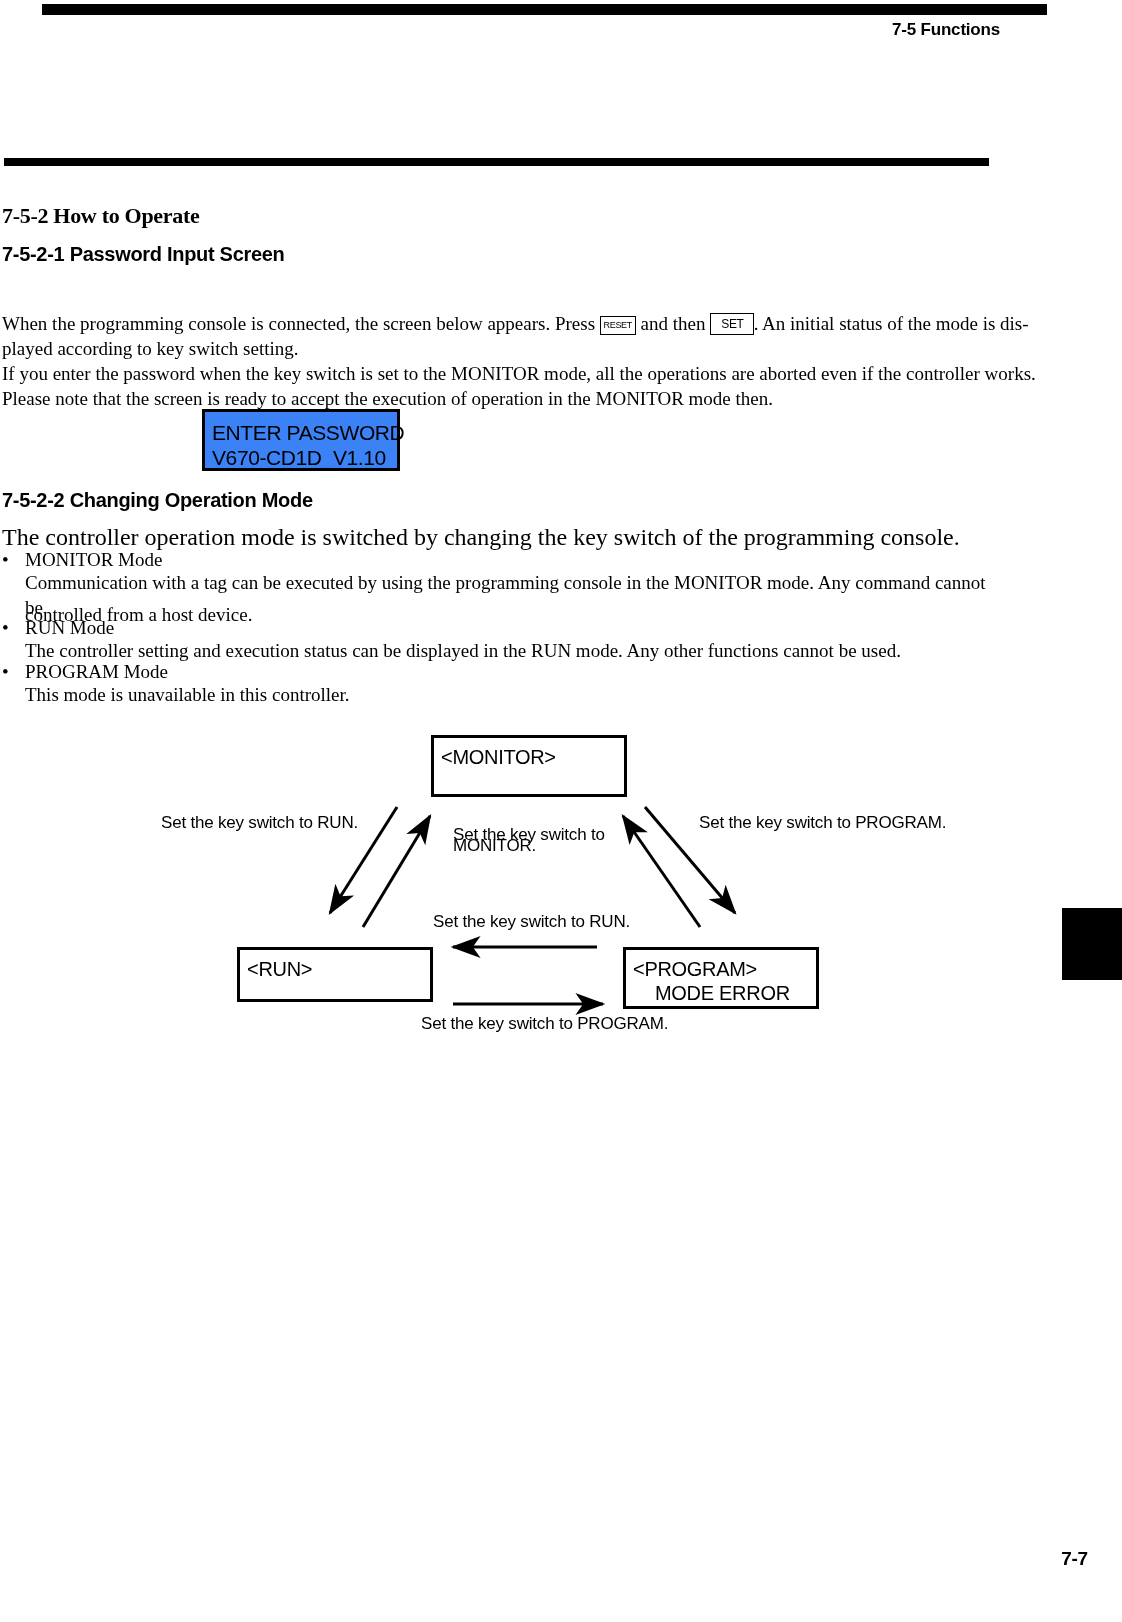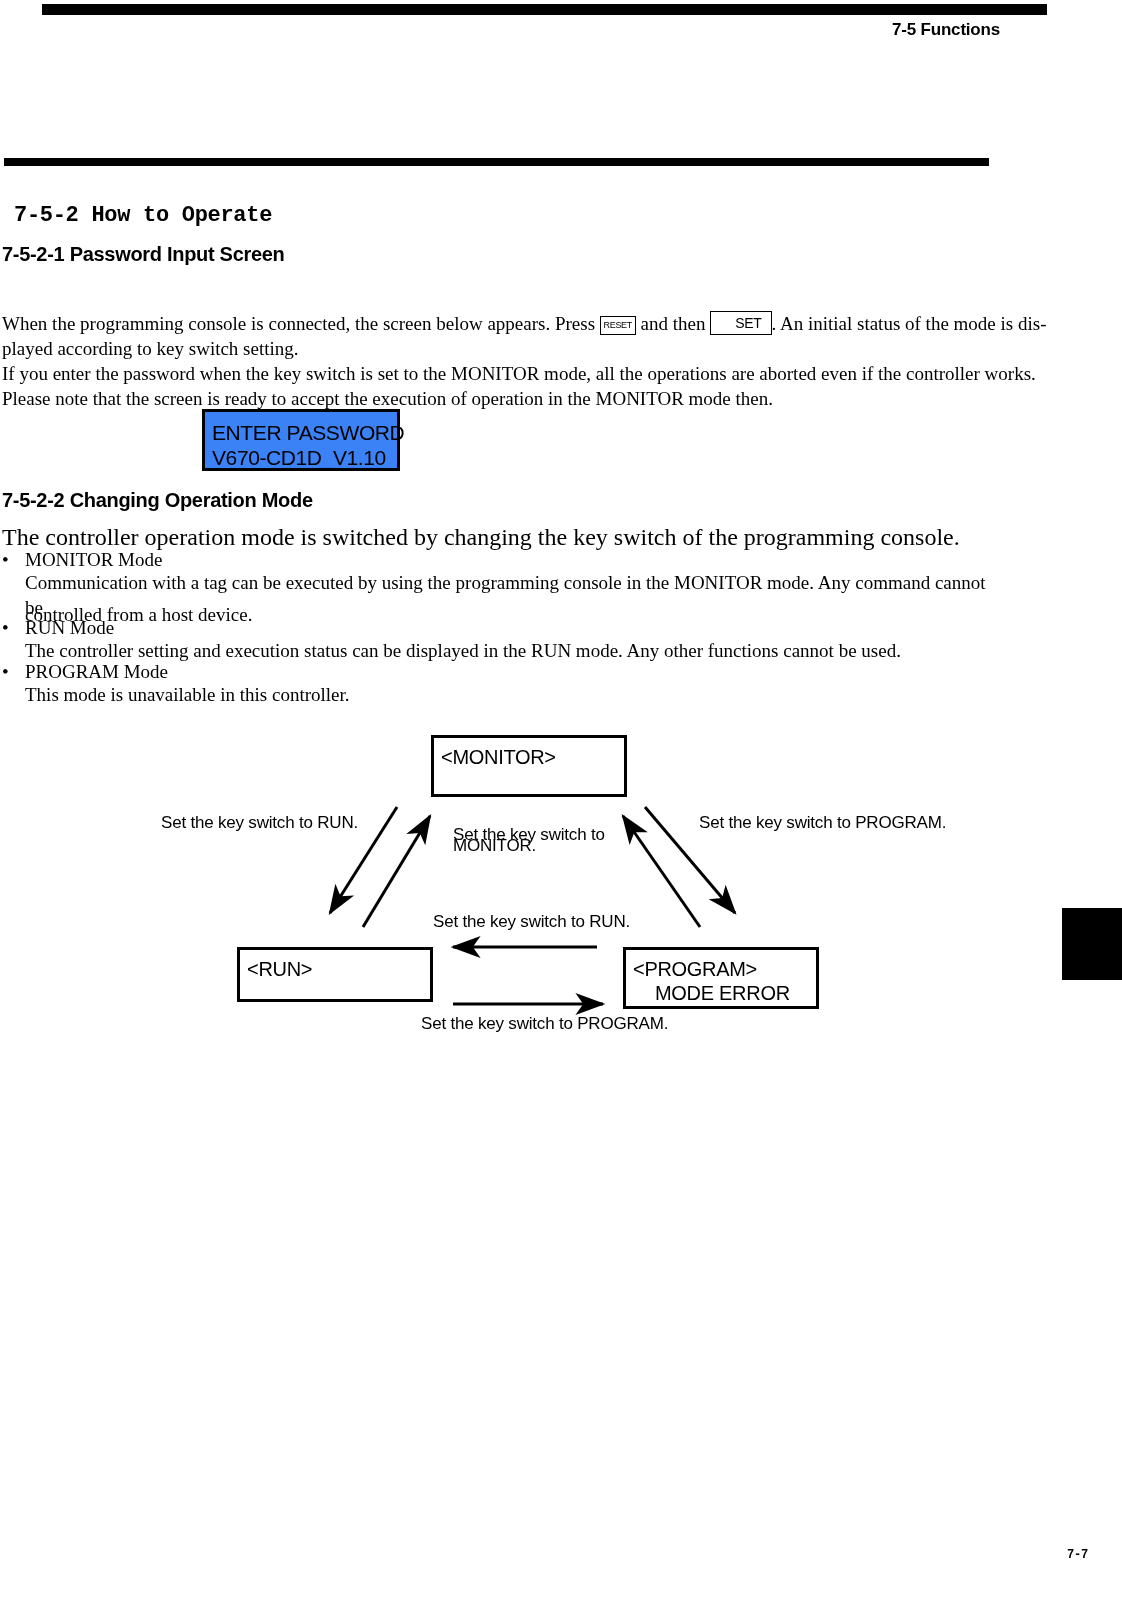--- a/index.html
+++ b/index.html
@@ -41,22 +41,22 @@
     left: 4px;
     top: 158px;
     width: 985px;
     height: 8px;
     background: #000000;
   }
 
   
   .h2 {
     position: absolute;
-    left: 14px;
-    font-family: Liberation Mono, monospace;
+    left: 2px;
+    font-family: Liberation Serif, serif;
     font-weight: bold;
     font-size: 22px;
     letter-spacing: -0.3px;
     white-space: nowrap;
   }
   .h3 {
     position: absolute;
     left: 2px;
     font-family: "Liberation Sans", sans-serif;
     font-weight: bold;
@@ -87,22 +87,22 @@
     color: #000;
   }
   .keycap.reset {
     font-size: 9px;
     padding: 4px 2px 4px 2px;
     min-width: 30px;
     letter-spacing: -0.3px;
     margin-top: 31px;
   }
   .keycap.set {
-    font-size: 14px;
-    padding: 4px 9px 4px 24px;
+    font-size: 12px;
+    padding: 4px 9px 4px 10px;
     min-width: 22px;
     letter-spacing: -0.3px;
   }
 
   
   .bullet-row {
     position: absolute;
     left: 2px;
     font-size: 24px;
     line-height: 25px;
@@ -192,23 +192,23 @@
     width: 60px;
     height: 72px;
     background: #000000;
   }
 
   
   .footer-page {
     position: absolute;
     right: 34px;
     top: 1548px;
-    font-family: Liberation Mono, monospace;
+    font-family: Liberation Sans, sans-serif;
     font-weight: bold;
-    font-size: 12px;
+    font-size: 19px;
     letter-spacing: -0.2px;
     white-space: nowrap;
   }
 </style>
 </head>
 <body>
 
 <div class="page">
 
   <div class="top-rule"></div>

